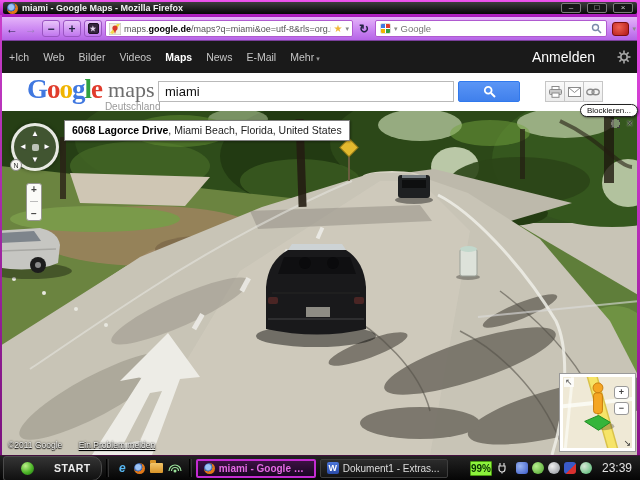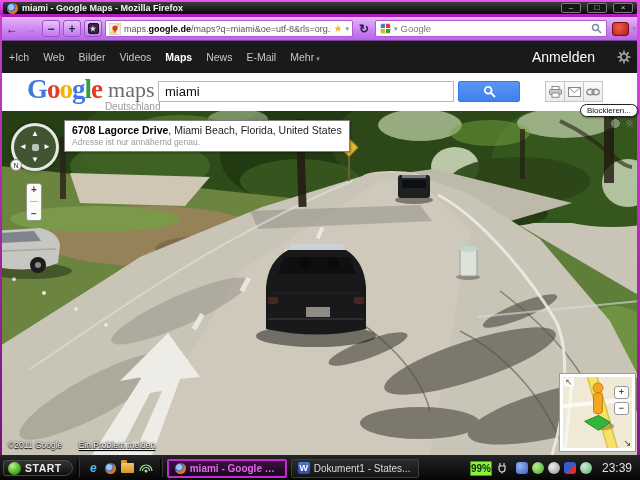--- a/index.html
+++ b/index.html
@@ -79,21 +79,21 @@
   .mm-btn{position:absolute;right:3px;width:15px;height:13px;background:#fff;border:1px solid #999;border-radius:3px;font-size:9px;line-height:11px;text-align:center;color:#444;font-weight:bold}
   .mm-plus{top:9px}.mm-minus{top:25px}
   .mm-corner{position:absolute;left:1px;top:1px;font-size:9px;color:#555;background:rgba(255,255,255,.75);line-height:9px;padding:0 1px}
   .mm-resize{position:absolute;right:1px;bottom:0;font-size:9px;color:#333;line-height:9px}
   .block-tip{position:absolute;right:2px;top:104px;z-index:40;background:#fffffe;border:1px solid #222;border-radius:7px;padding:1px 6px;font-size:8px;color:#111;box-shadow:1px 1px 2px rgba(0,0,0,.4);white-space:nowrap}
   .win-border-right{position:absolute;right:0;top:0;width:3px;height:455px;background:linear-gradient(#e84ae8,#8a128a);z-index:35}
   .win-border-left{position:absolute;left:0;top:15px;width:2px;height:440px;background:linear-gradient(#c93ecb,#7a107e);z-index:35}
 
   
   .taskbar{height:25px;background:linear-gradient(#232323,#050505);border-top:1px solid #45103f;display:flex;align-items:center;padding:0 3px;gap:4px;position:relative;z-index:50}
-  .start-btn{height:16px;display:flex;align-items:center;gap:4px;background:linear-gradient(#343434,#101010);border:1px solid #4a4a4a;border-radius:3px 10px 10px 3px;padding:0 10px 0 4px}
+  .start-btn{height:25px;display:flex;align-items:center;gap:20px;background:linear-gradient(#343434,#101010);border:1px solid #4a4a4a;border-radius:3px 10px 10px 3px;padding:0 10px 0 17px}
   .start-orb{width:13px;height:13px;border-radius:50%;background:radial-gradient(circle at 35% 30%,#bdf08a,#4db528 55%,#1c6e10)}
   .start-label{color:#ececec;font-weight:bold;font-size:10.5px;letter-spacing:.5px}
   .tb-divider{width:3px;height:18px;border-left:1px solid #000;border-right:1px solid #333}
   .ql{display:flex;align-items:center;gap:5px;padding:0 3px}
   .ql-ie{width:13px;height:13px;border-radius:50%;color:#57b8f2;font-size:12px;line-height:12px;font-weight:bold;font-style:italic;text-align:center}
   .ql-folder{width:13px;height:10px;background:linear-gradient(#f3c56a,#d89428);border-radius:1px;position:relative}
   .ql-folder:before{content:"";position:absolute;left:0;top:-3px;width:6px;height:3px;background:#d89428;border-radius:1px 1px 0 0}
   .task-btn{height:19px;display:flex;align-items:center;gap:4px;padding:0 6px;border-radius:2px;font-size:10px;white-space:nowrap;overflow:hidden}
   .task-btn.active{width:120px;border:2px solid #c32bd1;background:linear-gradient(#3c1142,#190522);color:#e46ae4;font-weight:bold}
   .task-btn.inactive{width:128px;border:1px solid #3d3d3d;background:linear-gradient(#2c2c2c,#141414);color:#dcdcdc}
@@ -339,22 +339,21 @@
       <g>
         <rect x="297" y="8" width="8" height="88" fill="#241d12" opacity=".9" transform="rotate(-2 301 50)"></rect>
         <rect x="60" y="26" width="6" height="62" fill="#2a2216" opacity=".8"></rect>
         <rect x="520" y="18" width="5" height="50" fill="#241d12" opacity=".7"></rect>
         <rect x="604" y="0" width="10" height="72" fill="#1e180e" opacity=".8"></rect>
         <path d="M560,10 C600,28 618,55 632,56" fill="none" stroke="#241d12" stroke-width="4" opacity=".6"></path>
       </g>
     </svg>
 
     <div class="addr-box">
-      <div class="addr-line1"><b>6708 Lagorce Drive</b><span>, Miami Beach, Florida, United States</span></div>
-      <div class="addr-line2">Adresse ist nur annähernd genau.</div>
+      <div class="addr-line1"><b>6068 Lagorce Drive</b><span>, Miami Beach, Florida, United States</span></div>
     </div>
 
     <div class="pan-ctl">
       <span class="pan-arrow pan-up">▲</span>
       <span class="pan-arrow pan-down">▼</span>
       <span class="pan-arrow pan-left">◄</span>
       <span class="pan-arrow pan-right">►</span>
       <span class="pan-center"></span>
       <span class="compass-n">N</span>
     </div>
@@ -416,21 +415,21 @@
         <path d="M3.5,9 A3.5,3.5 0 0 1 10.5,9 M1,9 A6,6 0 0 1 13,9" fill="none" stroke="#9ae09a" stroke-width="1.2"></path>
       </svg>
     </div>
     <span class="tb-divider"></span>
     <div class="task-btn active">
       <span class="ff-icon"></span>
       <span class="task-label">miami - Google Ma...</span>
     </div>
     <div class="task-btn inactive">
       <span class="word-icon">W</span>
-      <span class="task-label">Dokument1 - States...</span>
+      <span class="task-label">Dokument1 - Extras...</span>
     </div>
     <span class="tb-spacer"></span>
     <span class="battery">99%</span>
     <svg width="12" height="12" viewBox="0 0 12 12">
       <path d="M4,1 L4,4 M8,1 L8,4 M3,4 L9,4 L9,7 A3,3 0 0 1 3,7 Z M6,10 L6,11.5" fill="none" stroke="#d8d8d8" stroke-width="1.2"></path>
     </svg>
     <div class="tray">
       <span class="tray-dot" style="background:radial-gradient(circle at 35% 35%,#9ab4f0,#3a5ac8)"></span>
       <span class="tray-dot" style="border-radius:50%;background:radial-gradient(circle at 35% 35%,#b8f090,#48a028)"></span>
       <span class="tray-dot" style="border-radius:50%;background:radial-gradient(circle at 35% 35%,#f0f0f0,#8a8f96)"></span>

